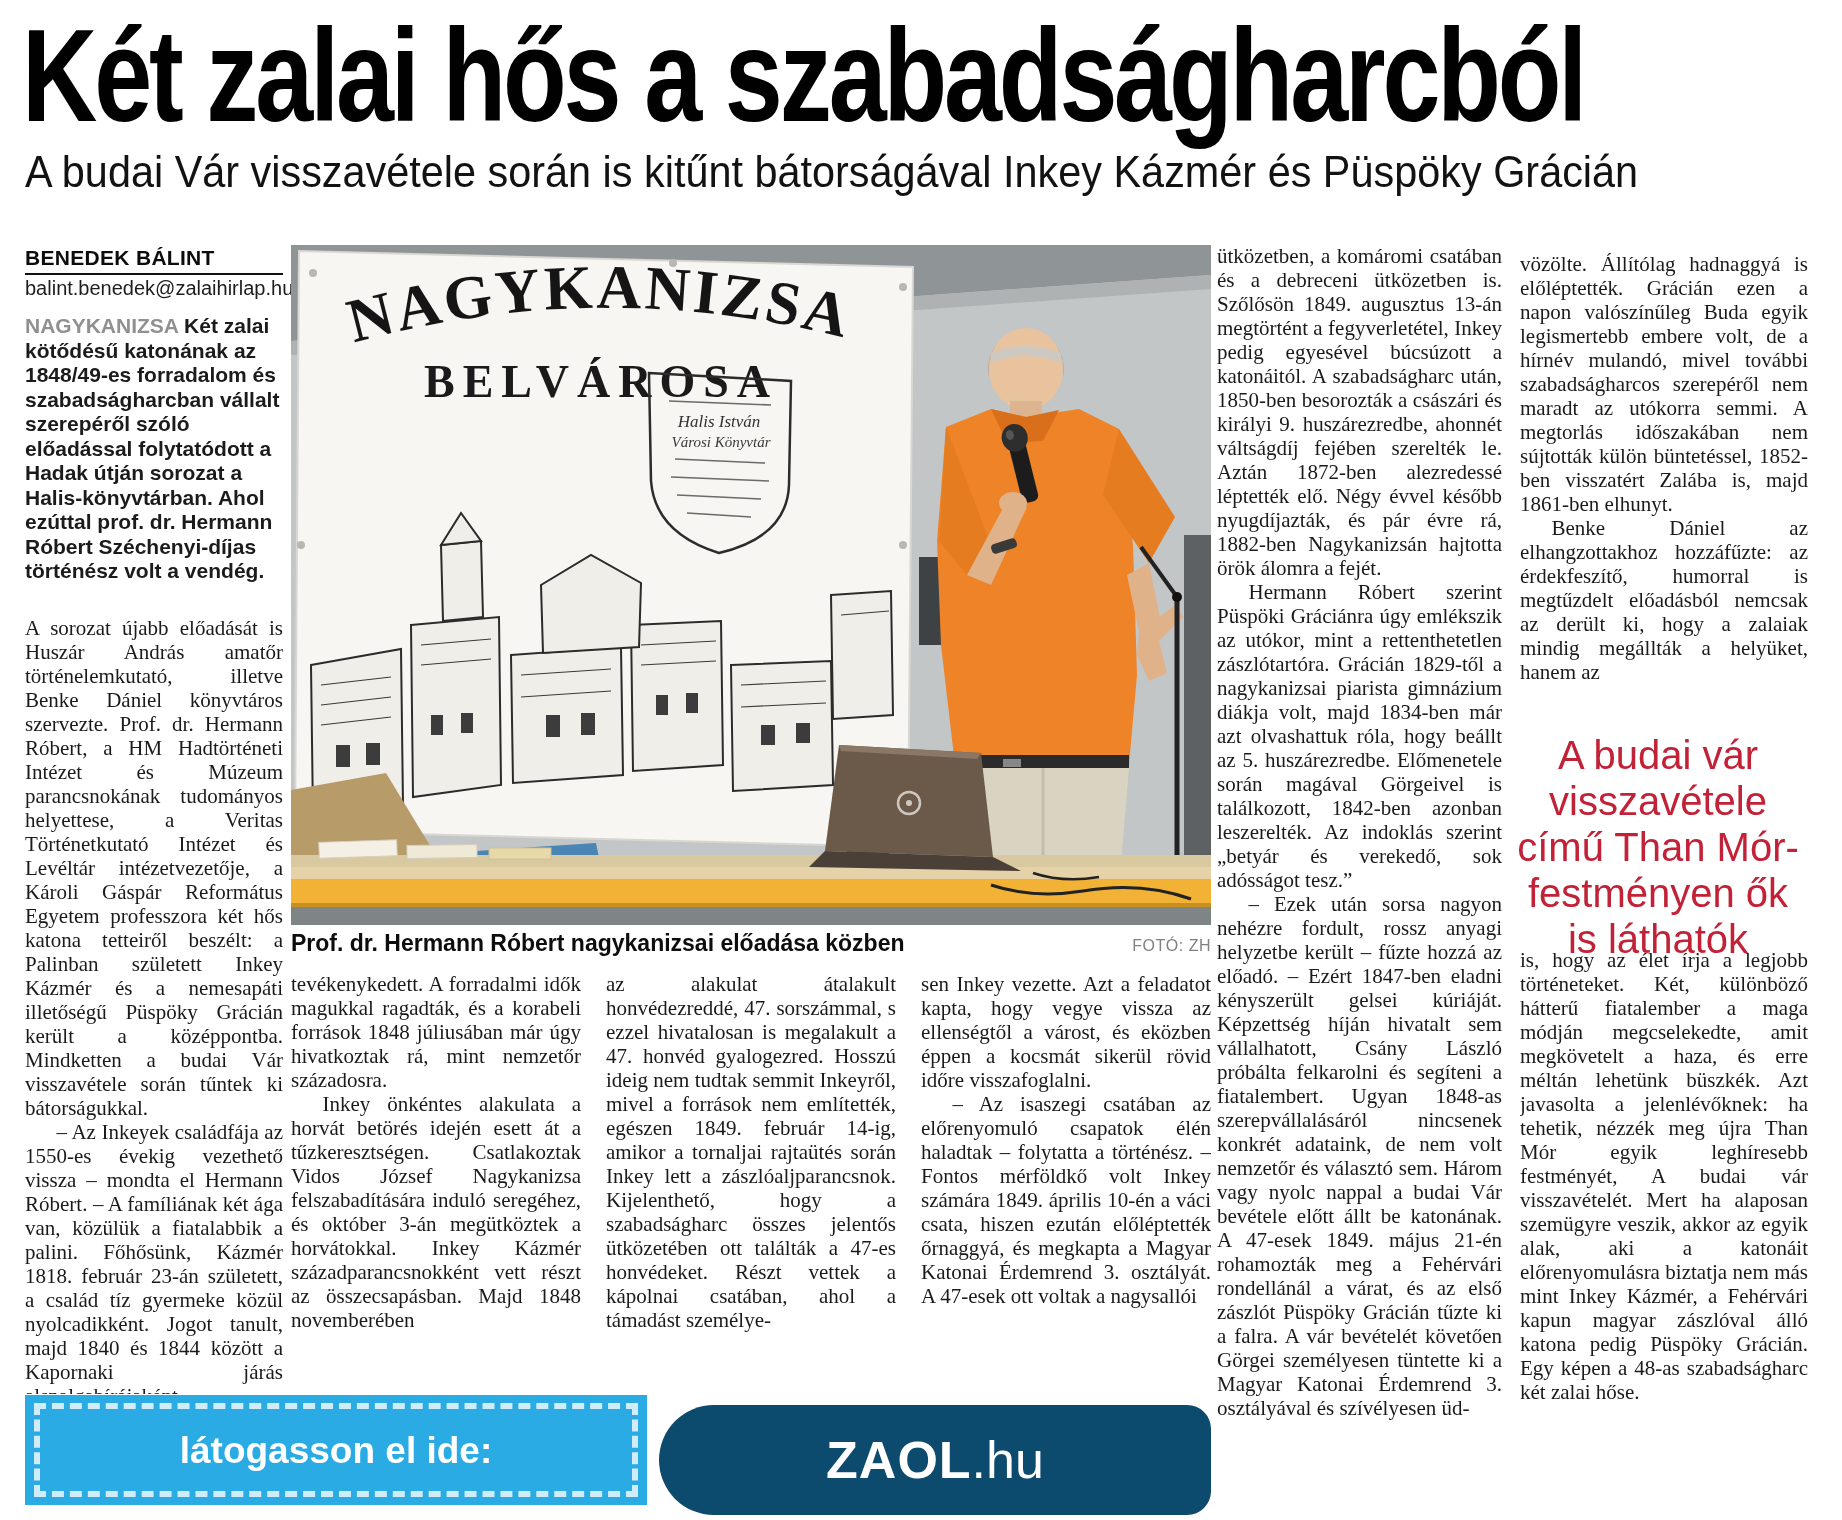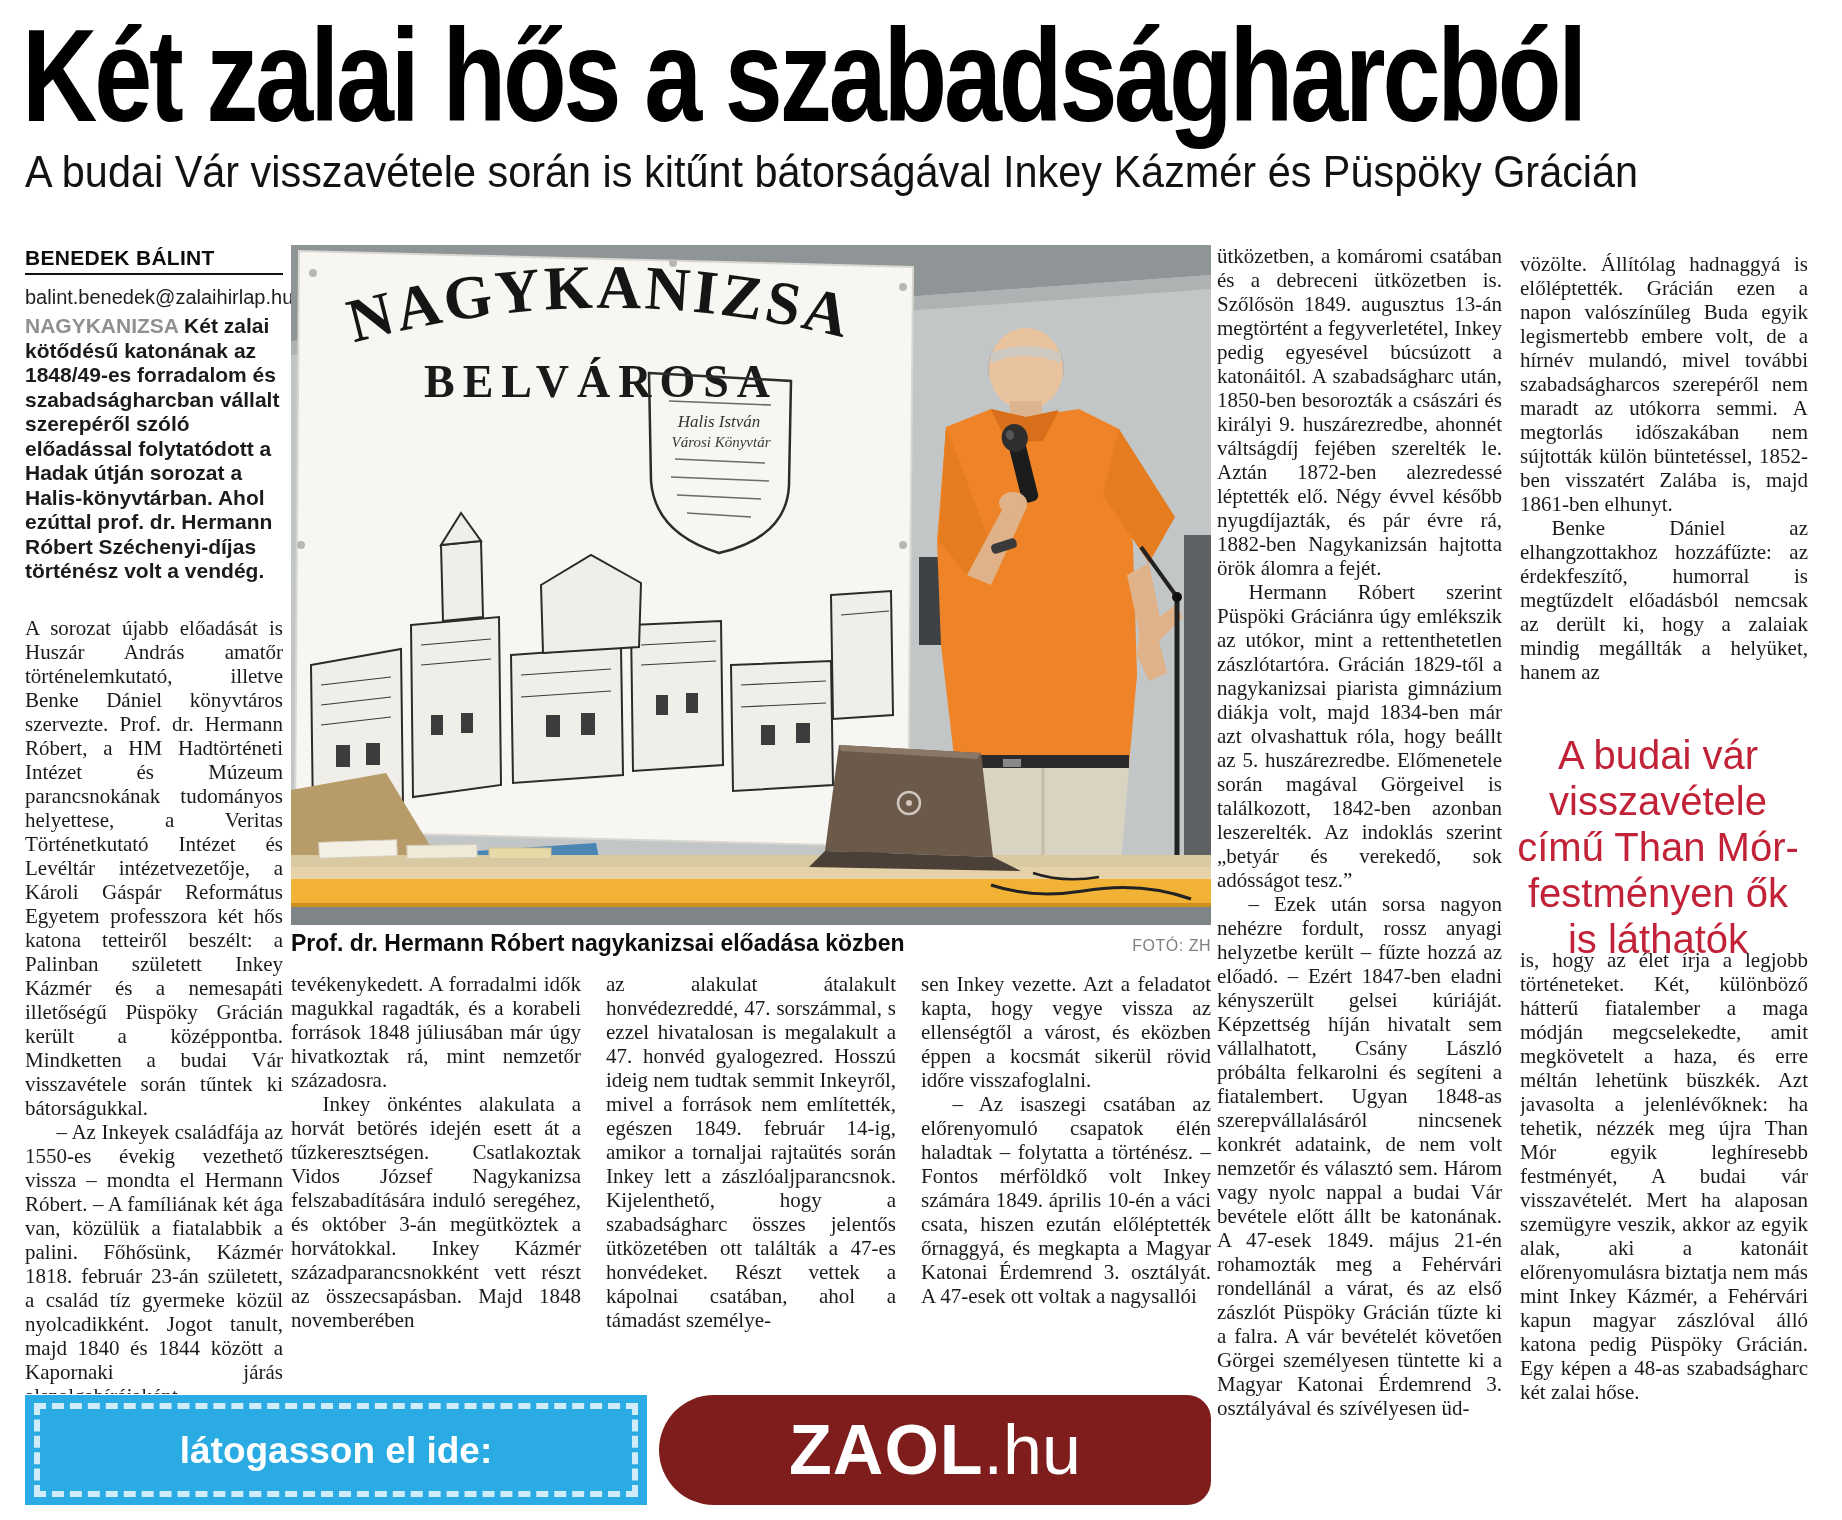--- a/index.html
+++ b/index.html
@@ -12,21 +12,21 @@
     font-family:"Liberation Sans",sans-serif;font-weight:700;font-size:132px;line-height:1.0;
     letter-spacing:-4px;color:#010101;transform:scaleX(0.79);transform-origin:left top;}
   .subhead{left:25px;top:146px;white-space:nowrap;
     font-family:"Liberation Sans",sans-serif;font-weight:400;font-size:45px;color:#121212;
     transform:scaleX(0.92);transform-origin:left top;}
 
   
   .byline{left:25px;top:246px;width:258px;font-family:"Liberation Sans",sans-serif;}
   .byline .name{font-size:21px;font-weight:700;letter-spacing:.3px;color:#0c0c0c;
     border-bottom:2.5px solid #111;padding-bottom:3px;}
-  .byline .mail{font-size:20px;color:#1d1d1d;padding-top:11px;}
+  .byline .mail{font-size:20px;color:#1d1d1d;padding-top:2px;}
   .lead{left:25px;top:314px;width:262px;font-family:"Liberation Sans",sans-serif;
     font-size:21px;line-height:24.5px;font-weight:700;color:#1b1b1b;text-align:left;}
   .lead .dateline{color:#909090;}
 
   
   .bodycol{font-size:21px;line-height:24px;text-align:justify;overflow:hidden;}
   .bodycol p{margin:0;}
   .bodycol p.ind{text-indent:1.5em;}
   .col1b{left:25px;top:616px;width:258px;height:778px;}
   .col2{left:291px;top:972px;width:290px;height:420px;}
@@ -49,24 +49,24 @@
 
   
   .promo{left:25px;top:1395px;width:1186px;height:110px;}
   .promo-blue{position:absolute;left:0;top:0;width:622px;height:110px;background:#2aabe3;}
   .promo-dash{position:absolute;left:9px;top:8px;right:9px;bottom:8px;
     border:6px dashed rgba(255,255,255,.78);}
   .promo-text{position:absolute;left:0;top:0;width:100%;height:100%;
     display:flex;flex-direction:column;justify-content:center;align-items:center;
     font-family:"Liberation Sans",sans-serif;font-weight:700;font-size:37px;line-height:45px;
     color:#ffffff;text-align:center;}
-  .promo-orange{position:absolute;left:634px;top:0;width:552px;height:110px;background:#7f1d1d;
+  .promo-orange{position:absolute;left:634px;top:10px;width:552px;height:110px;background:#0c4a6e;
     border-radius:60px 26px 26px 60px / 60px 26px 26px 60px;
     display:flex;justify-content:center;align-items:center;color:#fff;
-    font-family:"Liberation Sans",sans-serif;font-size:70px;}
+    font-family:"Liberation Sans",sans-serif;font-size:52px;}
   .promo-orange .b{font-weight:700;letter-spacing:1px;}
   .promo-orange .l{font-weight:400;}
 </style>
 </head>
 <body>
 
 <div class="page">
 
   <div class="abs headline">Két zalai hős a szabadságharcból</div>
   <div class="abs subhead">A budai Vár visszavétele során is kitűnt bátorságával Inkey Kázmér és Püspöky Grácián</div>

